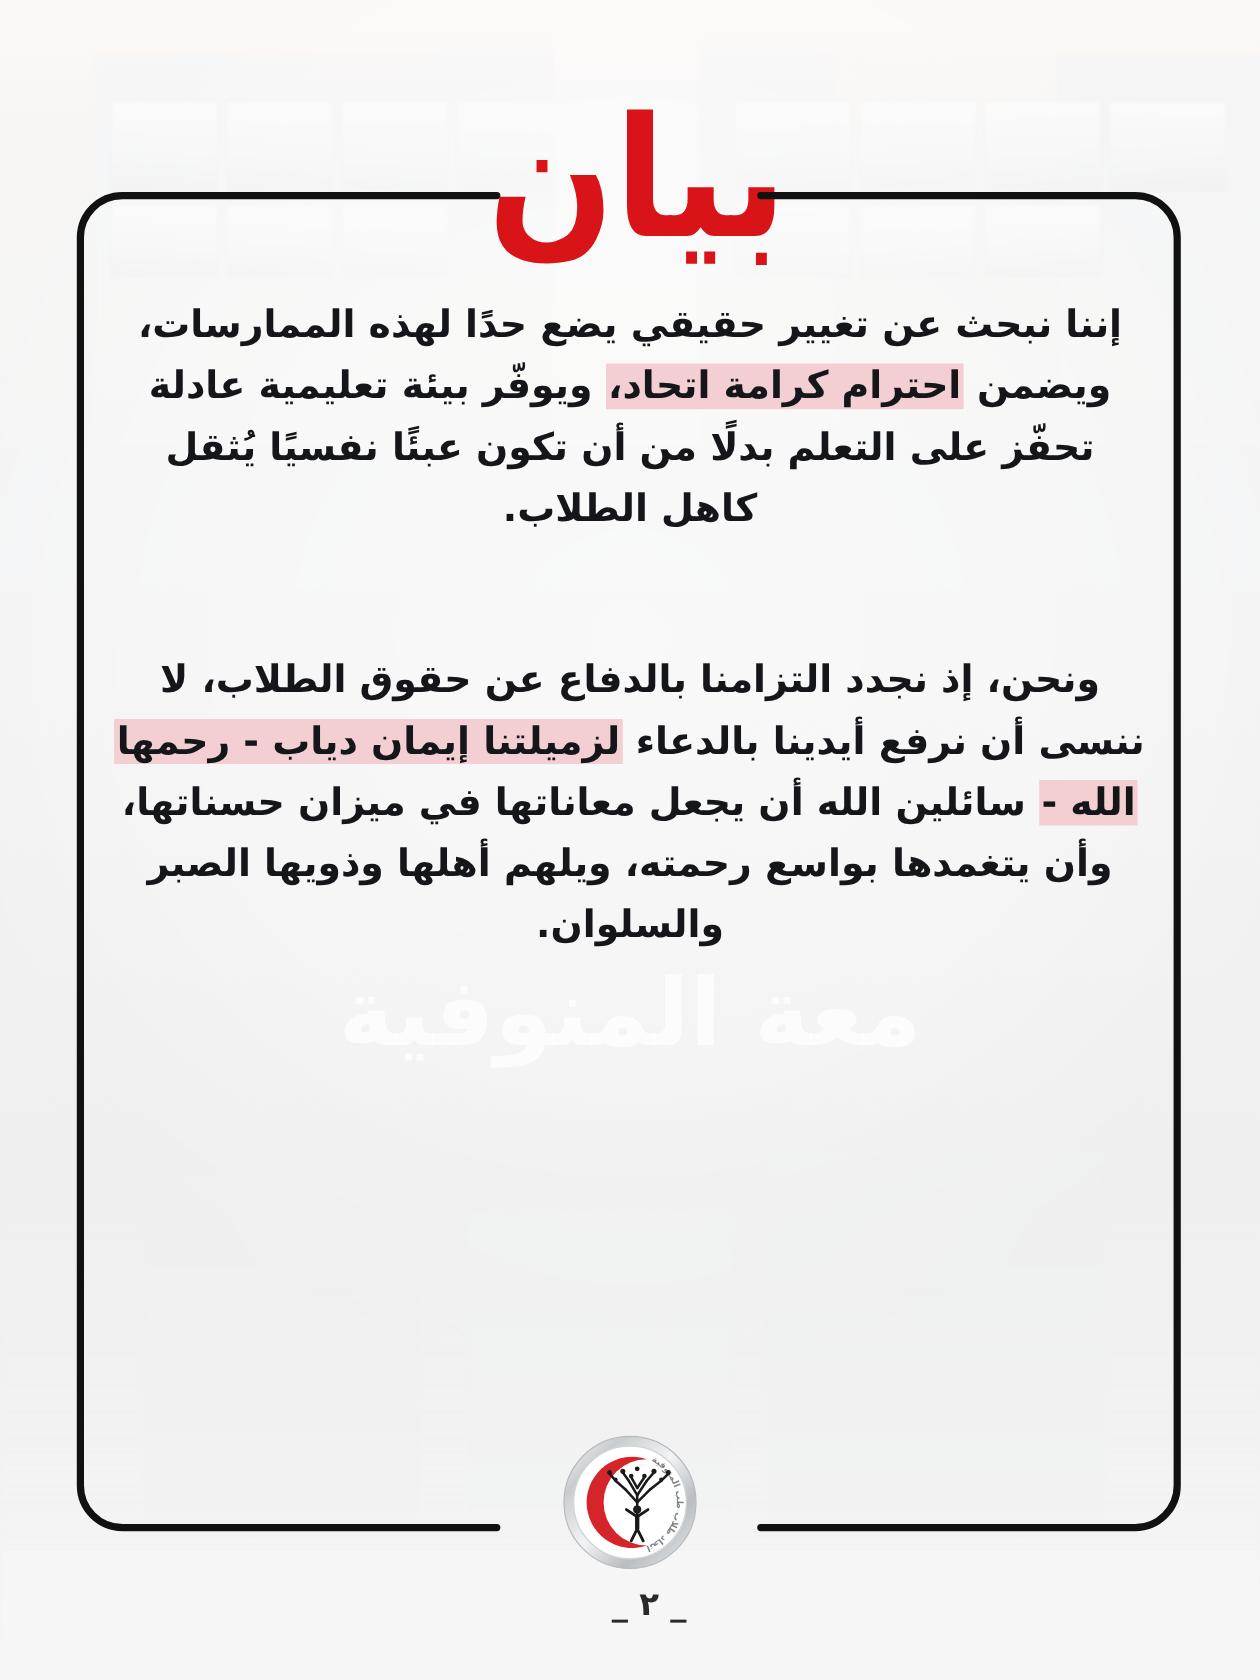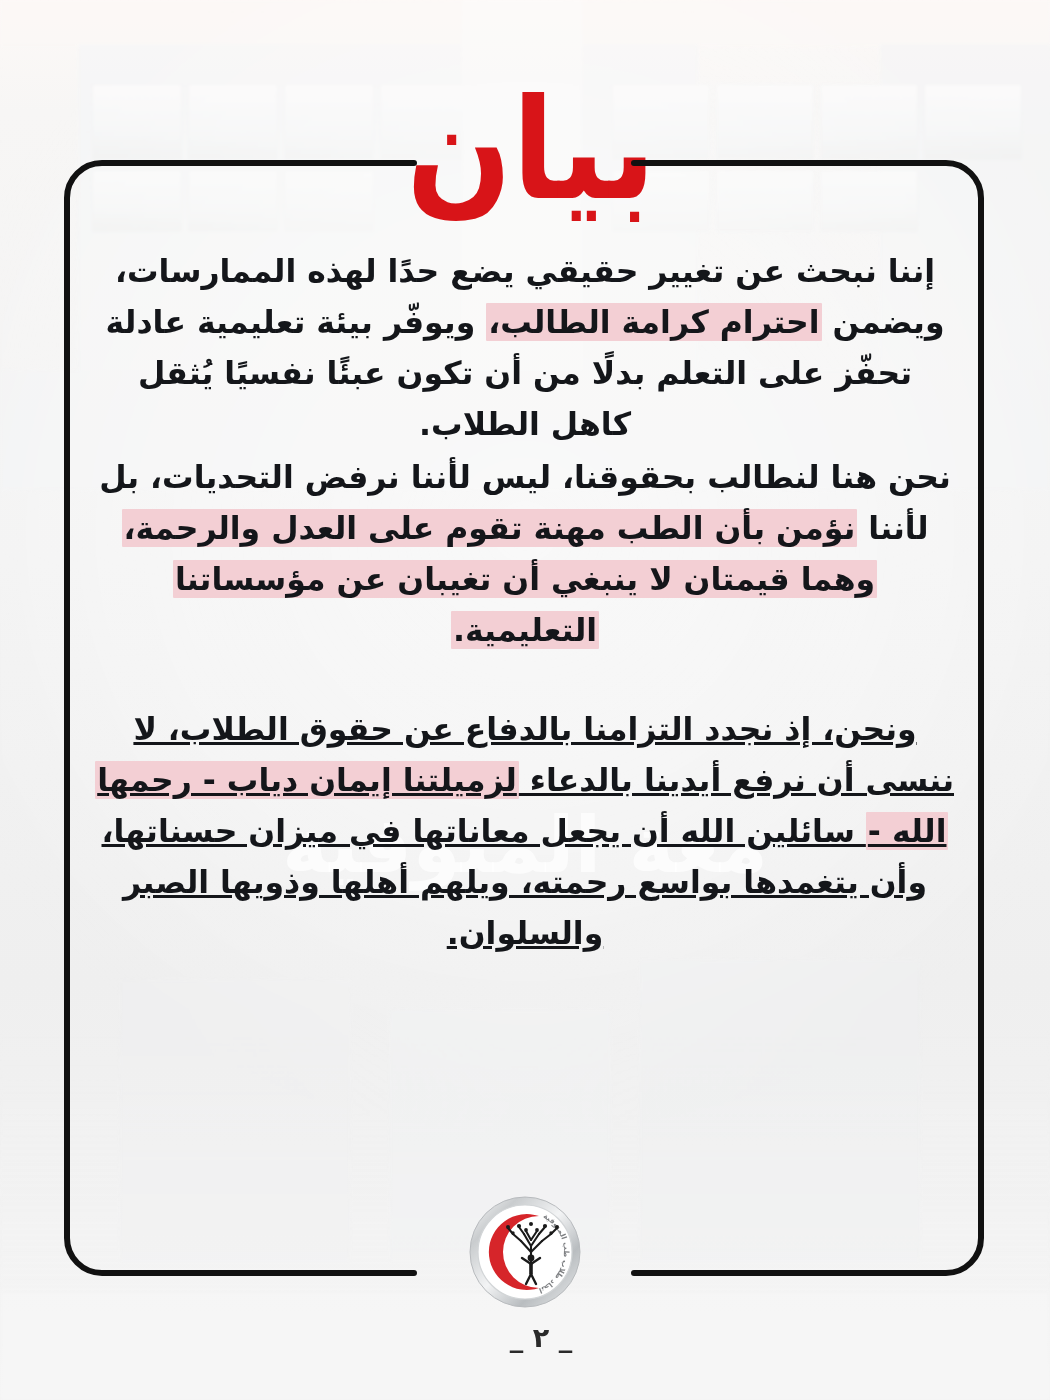--- a/index.html
+++ b/index.html
@@ -110,21 +110,21 @@
   .para {
     font-family: "DejaVu Sans", "Liberation Sans", sans-serif;
     font-size: 31.5px;
     font-weight: 700;
     color: #14161a;
     line-height: 1.62;
     letter-spacing: -0.2px;
     margin: 0 0 2px 0;
     text-align: center;
   }
-  .para.gap-before { margin-top: 48px; text-decoration: underline; }
+  .para.gap-before { margin-top: 92px; }
 
   mark.hl {
     background: #f3cfd4;
     color: #14161a;
     padding: 1px 2px;
     border-radius: 1px;
     box-decoration-break: clone;
     -webkit-box-decoration-break: clone;
   }
 
@@ -201,26 +201,23 @@
       <path d="M352 5 H40 A35 35 0 0 0 5 40 V1080 A35 35 0 0 0 40 1115 H352" stroke="#111111" stroke-width="6" fill="none" stroke-linecap="round"></path>
 
       <path d="M572 5 H884 A35 35 0 0 1 919 40 V1080 A35 35 0 0 1 884 1115 H572" stroke="#111111" stroke-width="6" fill="none" stroke-linecap="round"></path>
 
     </svg>
   </div>
 
   <div class="content">
 
     <p class="para">
-      <span>إننا نبحث عن تغيير حقيقي يضع حدًا لهذه الممارسات، ويضمن </span><mark class="hl">احترام كرامة الطالب،</mark><span> ويوفّر بيئة تعليمية عادلة تحفّز على التعلم بدلًا من أن تكون عبئًا نفسيًا يُثقل كاهل الطلاب.</span>
+      <span>إننا نبحث عن تغيير حقيقي يضع حدًا لهذه الممارسات، ويضمن </span><mark class="hl">احترام كرامة اتحاد،</mark><span> ويوفّر بيئة تعليمية عادلة تحفّز على التعلم بدلًا من أن تكون عبئًا نفسيًا يُثقل كاهل الطلاب.</span>
     </p>
 
-    <p class="para">
-      <span>نحن هنا لنطالب بحقوقنا، ليس لأننا نرفض التحديات، بل لأننا </span><mark class="hl">نؤمن بأن الطب مهنة تقوم على العدل والرحمة، وهما قيمتان لا ينبغي أن تغيبان عن مؤسساتنا التعليمية.</mark>
-    </p>
 
 
     <p class="para gap-before">
       <span>ونحن، إذ نجدد التزامنا بالدفاع عن حقوق الطلاب، لا ننسى أن نرفع أيدينا بالدعاء </span><mark class="hl">لزميلتنا إيمان دياب - رحمها الله -</mark><span> سائلين الله أن يجعل معاناتها في ميزان حسناتها، وأن يتغمدها بواسع رحمته، ويلهم أهلها وذويها الصبر والسلوان.</span>
     </p>
 
   </div>
 
   <div class="logo">
     <svg width="112" height="112" viewBox="0 0 112 112" xmlns="http://www.w3.org/2000/svg">

